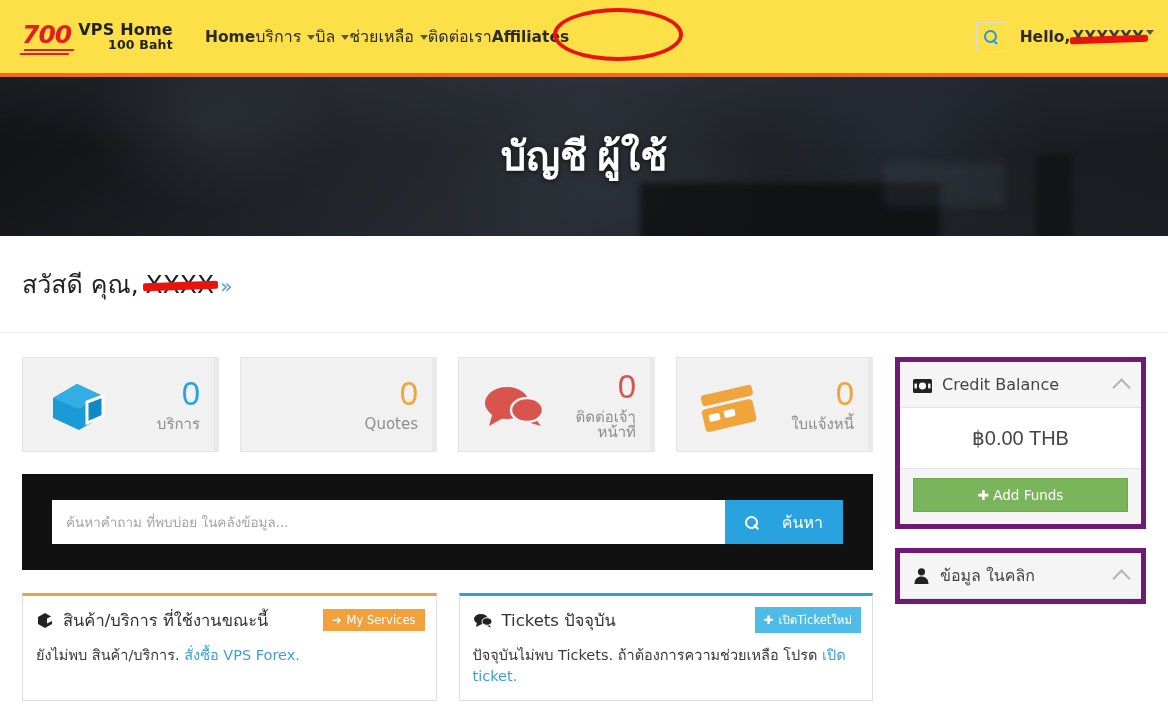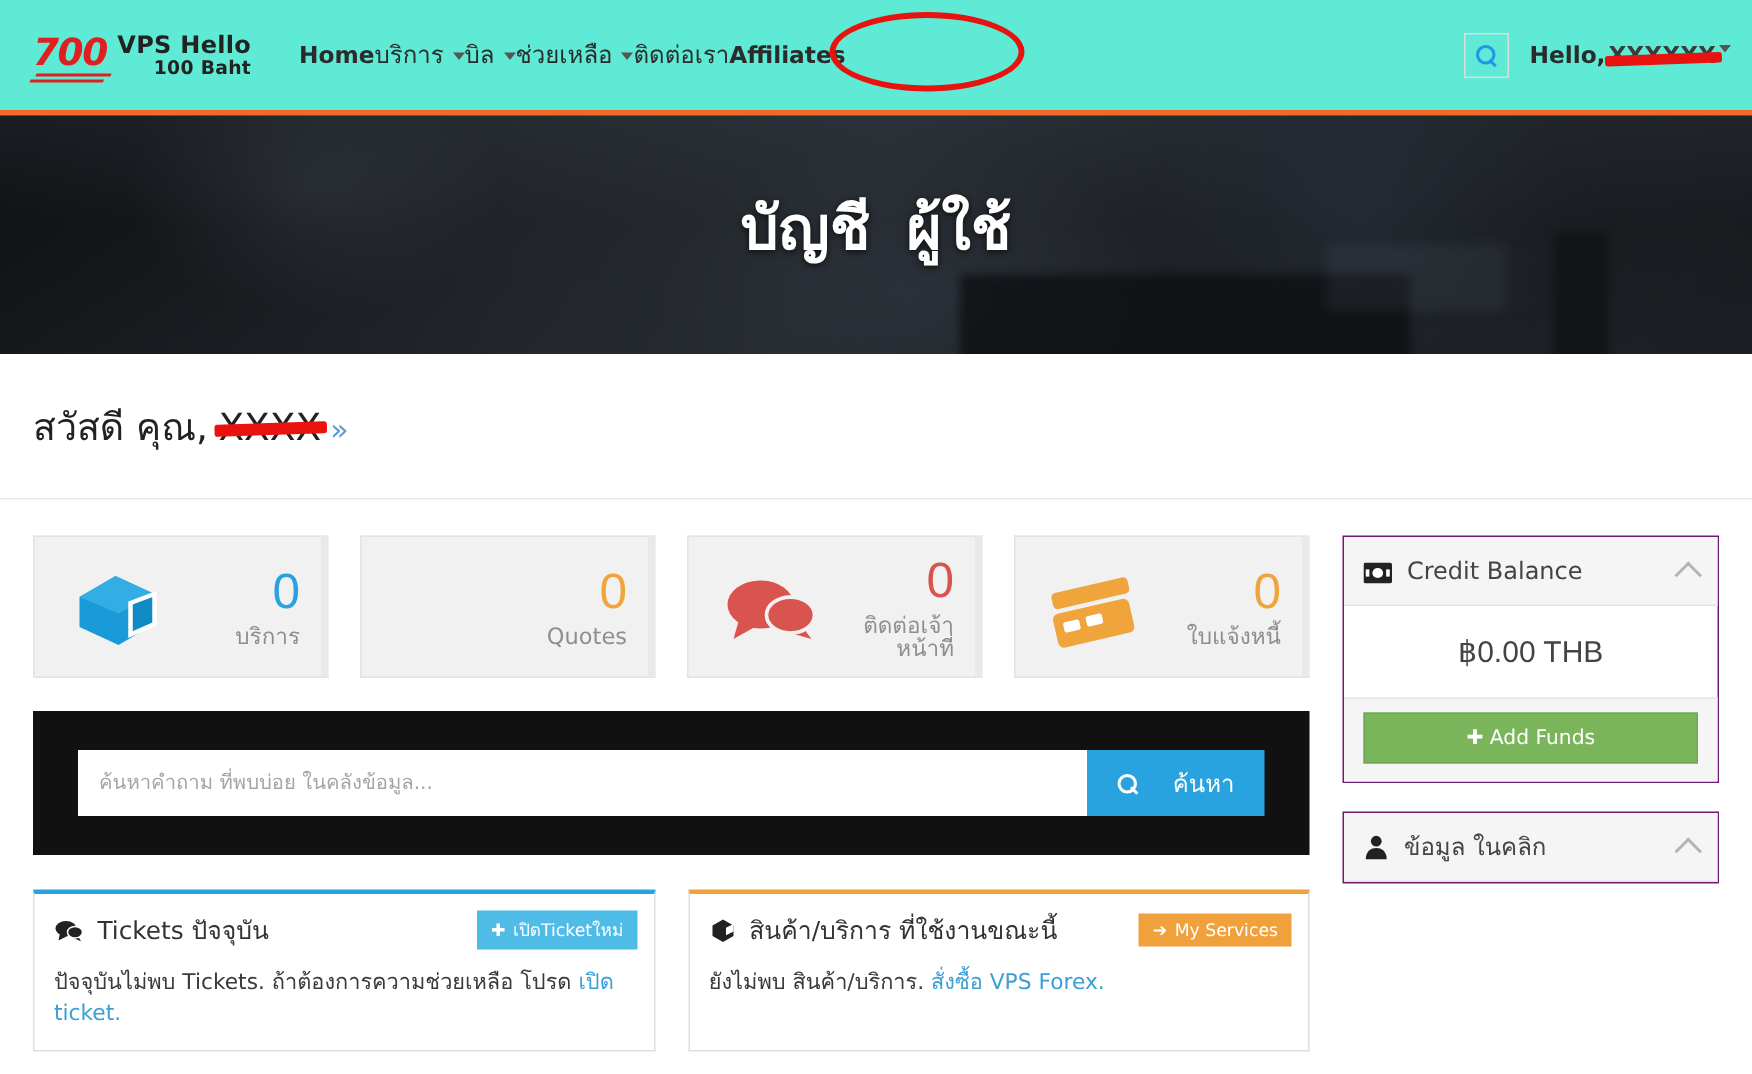--- a/index.html
+++ b/index.html
@@ -8,21 +8,21 @@
     width: 1168px; height: 716px;
     overflow: hidden;
     background: #ffffff;
     font-family: "DejaVu Sans", "Liberation Sans", sans-serif;
   }
 
   
   .header {
     position: relative;
     height: 73px;
-    background: #5eead4;
+    background: #fde047;
     display: flex;
     align-items: center;
     padding: 0 14px 0 22px;
   }
   .logo { display: flex; align-items: center; gap: 7px; flex: 0 0 auto; }
   .logo-700 {
     font-family: "DejaVu Sans", sans-serif;
     font-weight: bold;
     font-style: italic;
     font-size: 25px;
@@ -189,21 +189,21 @@
     filter: blur(4px);
   }
   .hero-title {
     position: relative;
     text-align: center;
     color: #ffffff;
     font-size: 40px;
     font-weight: bold;
     line-height: 159px;
     text-shadow: 0 1px 5px rgba(0,0,0,.7);
-    font-family: Liberation Mono, monospace;
+    font-family: Liberation Serif, serif;
   }
 
   
   .greeting-wrap {
     height: 97px;
     display: flex; align-items: center;
     padding-left: 22px;
     border-bottom: 1px solid #e8e8e8;
   }
   .greeting {
@@ -355,21 +355,21 @@
     font-family: "DejaVu Sans", sans-serif;
   }
   .panel-body a { color: #3c9fd6; text-decoration: none; }
 
   
   .ico-box-dark { width: 18px; height: 18px; flex: 0 0 auto; }
   .ico-chat-dark { width: 20px; height: 17px; flex: 0 0 auto; }
 
   
   .widget {
-    border: 1px solid #701a75;
+    border: 5px solid #701a75;
     background: #fff;
     margin-bottom: 19px;
   }
   .widget-head {
     height: 46px;
     background: #f5f5f5;
     border-bottom: 1px solid #e3e3e3;
     display: flex; align-items: center;
     padding: 0 13px;
     gap: 10px;
@@ -415,21 +415,21 @@
   .ico-person { width: 17px; height: 17px; flex: 0 0 auto; }
 </style>
 </head>
 <body>
 
 <div class="header">
 
   <div class="logo">
     <div class="logo-700">700</div>
     <div class="logo-text">
-      <div class="logo-l1">VPS Hello</div>
+      <div class="logo-l1">VPS Home</div>
       <div class="logo-l2">100 Baht</div>
     </div>
   </div>
 
   <nav class="nav">
     <div class="nav-item">
       <span>Home</span>
     </div>
     <div class="nav-item thai">
       <span>บริการ</span>
@@ -553,20 +553,40 @@
 
     <div class="search-panel">
       <input class="search-field" type="text" placeholder="ค้นหาคำถาม ที่พบบ่อย ในคลังข้อมูล..." style="">
       <button class="search-btn">
         <span class="mag-w"></span>
         <span>ค้นหา</span>
       </button>
     </div>
 
     <div class="panels">
+
+      <div class="panel">
+        <div class="panel-head">
+          <span class="ico-box-dark">
+            <svg viewBox="0 0 18 18" width="18" height="18">
+              <path d="M2 6 L9 2 L16 6 L16 13 L9 17 L2 13 Z" fill="#222"></path>
+              <path d="M11 7.5 L16 5 L16 10 L11 12.5 Z" fill="#fff"></path>
+            </svg>
+          </span>
+          <span class="panel-title">สินค้า/บริการ ที่ใช้งานขณะนี้</span>
+          <span class="panel-btn">
+            <span>➔</span>
+            <span>My Services</span>
+          </span>
+        </div>
+        <div class="panel-body">
+          <span>ยังไม่พบ สินค้า/บริการ.</span>
+          <a href="#">สั่งซื้อ VPS Forex.</a>
+        </div>
+      </div>
 
       <div class="panel blue-top">
         <div class="panel-head">
           <span class="ico-chat-dark">
             <svg viewBox="0 0 20 17" width="20" height="17">
               <ellipse cx="8" cy="7" rx="7" ry="5" fill="#222"></ellipse>
               <path d="M4 10 L3 15 L9 12 Z" fill="#222"></path>
               <ellipse cx="14" cy="9.5" rx="5" ry="3.8" fill="#222"></ellipse>
               <path d="M16 12 L18 15.5 L13 13.5 Z" fill="#222"></path>
               <ellipse cx="14" cy="9.5" rx="5" ry="3.8" fill="none" stroke="#fff" stroke-width="1"></ellipse>
@@ -577,40 +597,20 @@
             <span>✚</span>
             <span>เปิดTicketใหม่</span>
           </span>
         </div>
         <div class="panel-body">
           <span>ปัจจุบันไม่พบ Tickets. ถ้าต้องการความช่วยเหลือ โปรด</span>
           <a href="#">เปิด ticket.</a>
         </div>
       </div>
 
-      <div class="panel">
-        <div class="panel-head">
-          <span class="ico-box-dark">
-            <svg viewBox="0 0 18 18" width="18" height="18">
-              <path d="M2 6 L9 2 L16 6 L16 13 L9 17 L2 13 Z" fill="#222"></path>
-              <path d="M11 7.5 L16 5 L16 10 L11 12.5 Z" fill="#fff"></path>
-            </svg>
-          </span>
-          <span class="panel-title">สินค้า/บริการ ที่ใช้งานขณะนี้</span>
-          <span class="panel-btn">
-            <span>➔</span>
-            <span>My Services</span>
-          </span>
-        </div>
-        <div class="panel-body">
-          <span>ยังไม่พบ สินค้า/บริการ.</span>
-          <a href="#">สั่งซื้อ VPS Forex.</a>
-        </div>
-      </div>
-
     </div>
   </div>
 
   <div class="col-right">
 
     <div class="widget">
       <div class="widget-head">
         <span class="ico-money">
           <svg viewBox="0 0 19 14" width="19" height="14">
             <rect x="0" y="0" width="19" height="14" rx="1.5" fill="#222"></rect>

